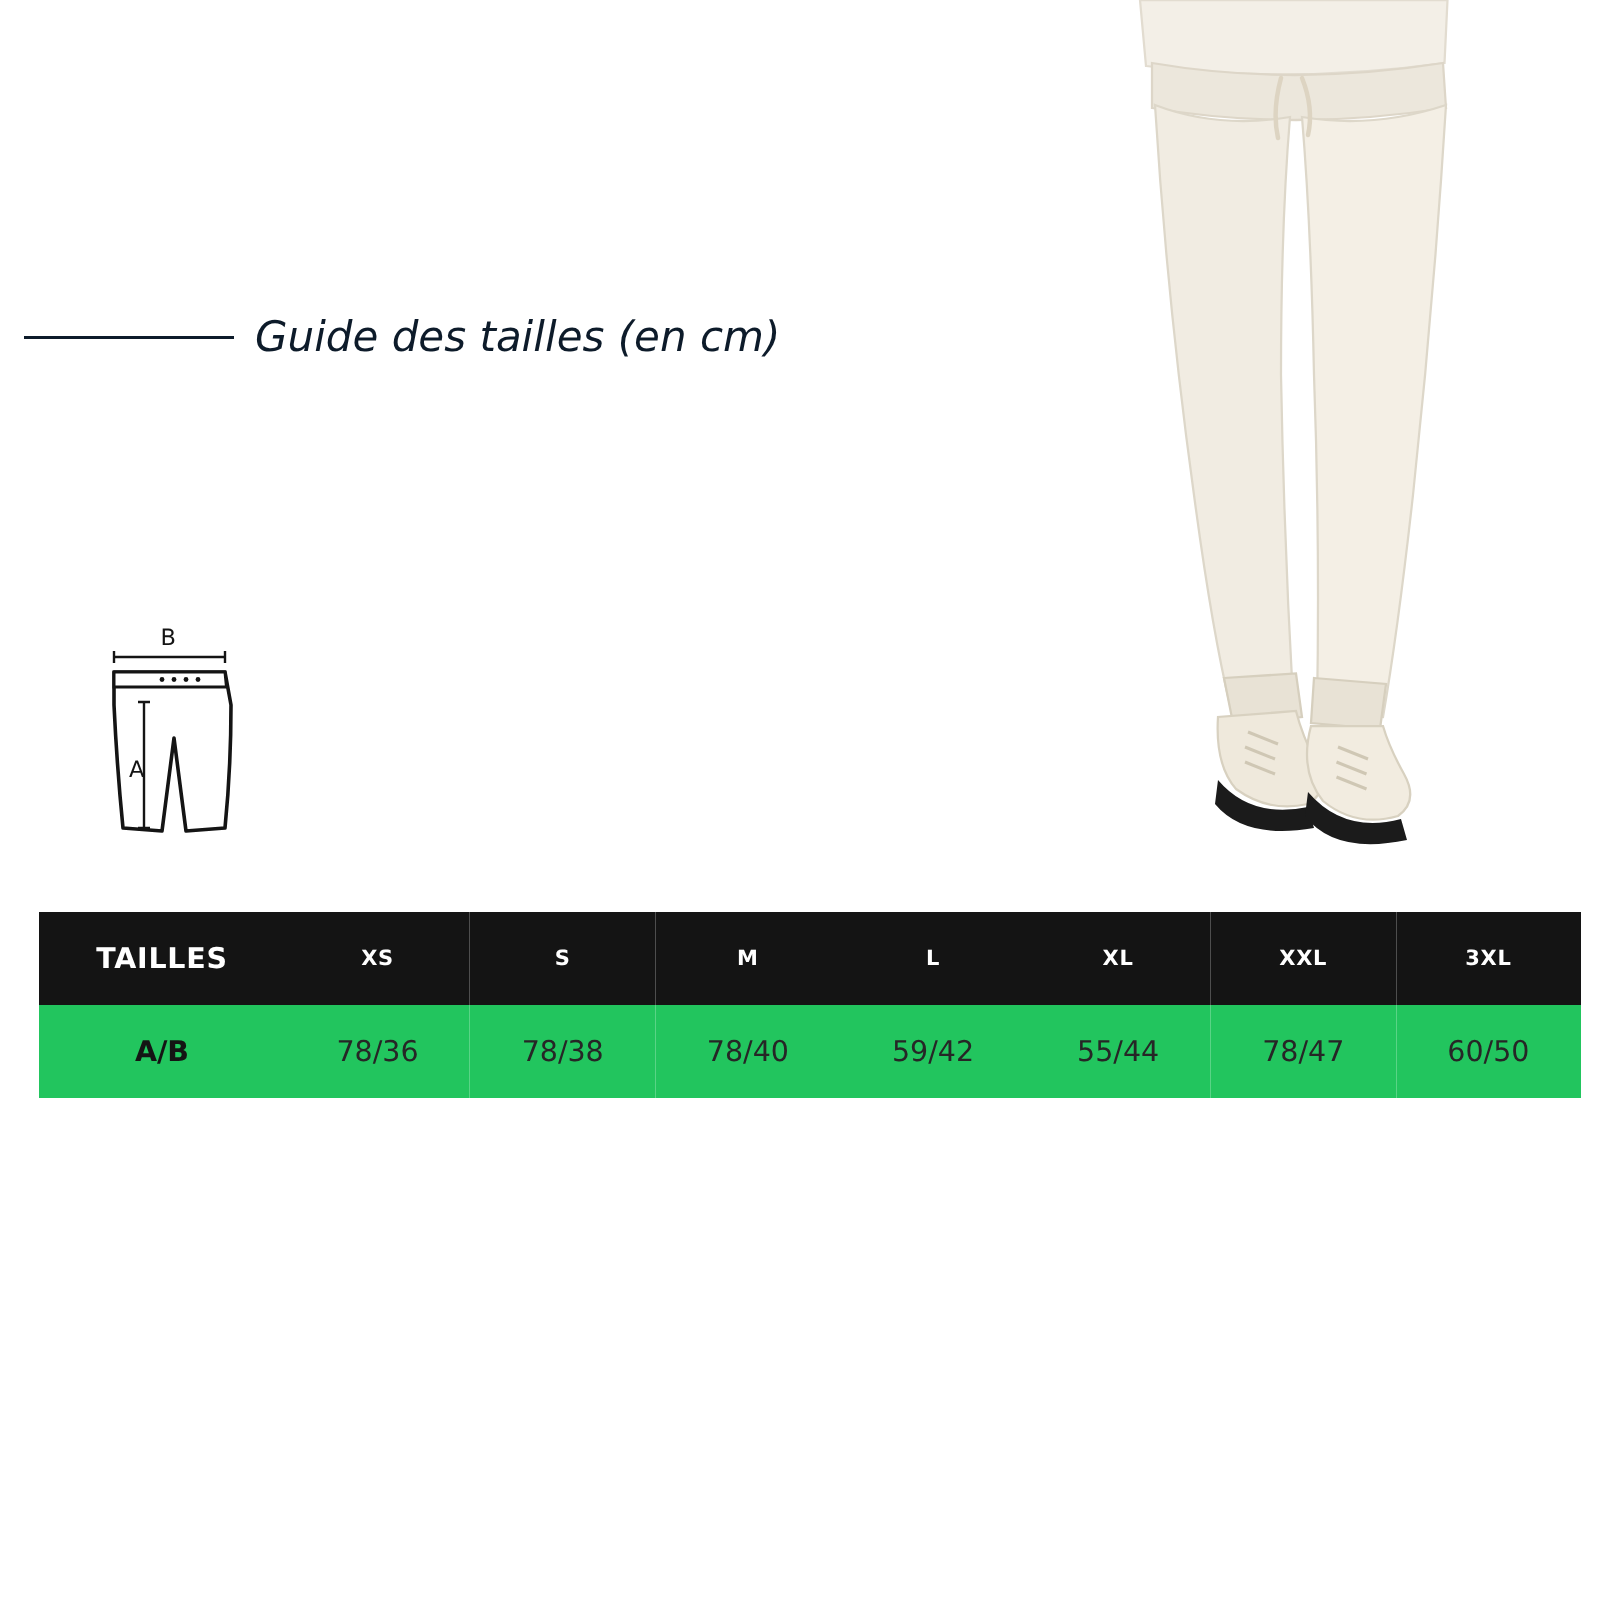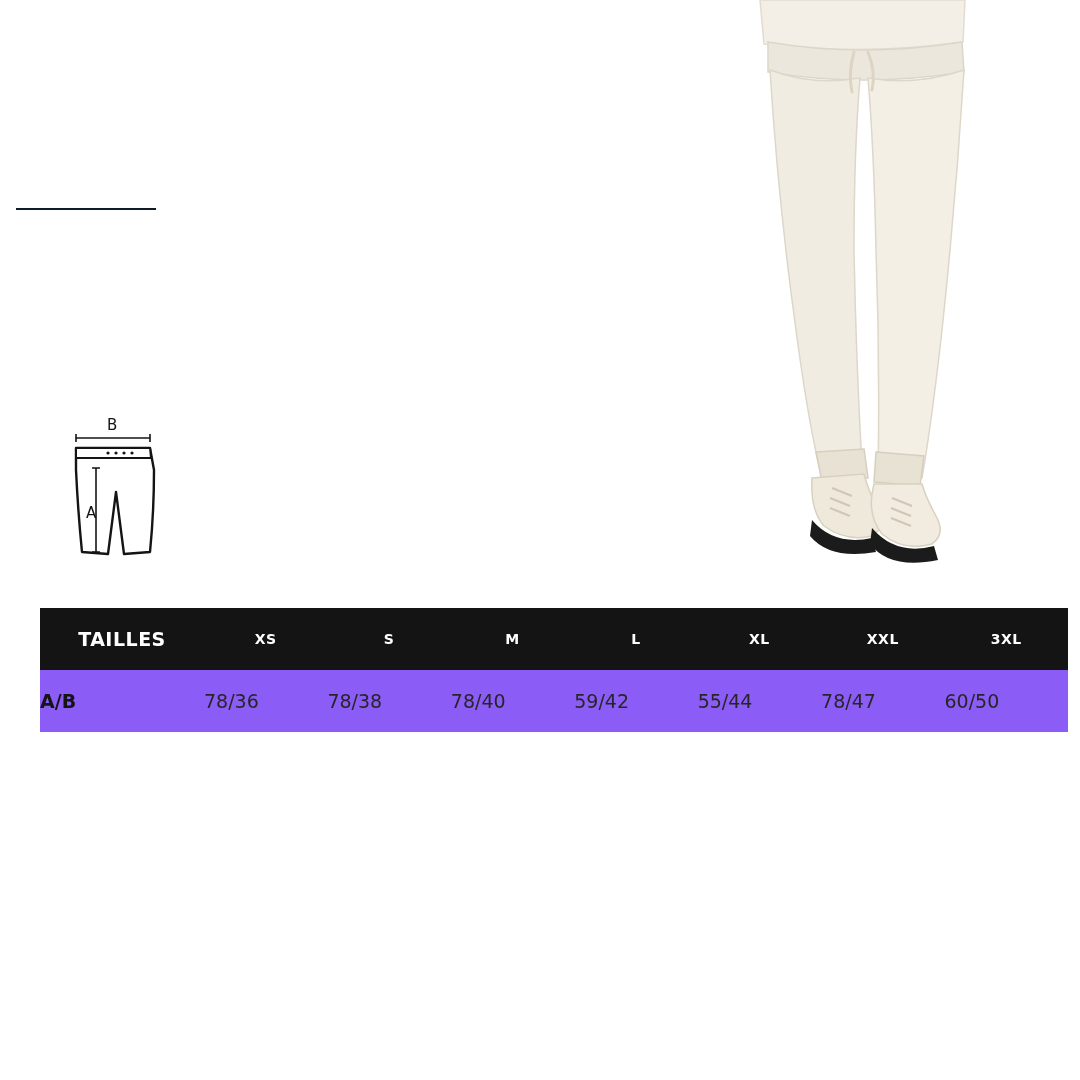--- a/index.html
+++ b/index.html
@@ -69,21 +69,21 @@
     position: absolute;
     left: 50px;
     top: 412px;
     width: 150px;
     height: 165px;
   }
 
   
   .size-table {
     position: absolute;
-    left: 40px;
+    left: 26px;
     top: 608px;
     width: 1028px;
     border-collapse: collapse;
     table-layout: fixed;
   }
   .size-table thead tr {
     background: #141414;
   }
   .size-table thead th {
     color: #ffffff;
@@ -93,37 +93,39 @@
     text-align: center;
     letter-spacing: 0.5px;
   }
   .size-table thead th.first-col {
     width: 164px;
     font-size: 19px;
   }
   .size-table tbody td {
     color: #262626;
     font-size: 19px;
+    text-align: center;
     padding: 20px 0;
-    background: #8b5cf6;
+    background: #22c55e;
   }
   .size-table tbody td.row-head {
     font-weight: 700;
     color: #141414;
     font-size: 19px;
   }
 </style>
 </head>
 <body>
 
 <div class="page">
 
 
   <div class="subtitle-row">
     <span class="subtitle-rule"></span>
+    <span class="subtitle">Guide des tailles (en cm)</span>
   </div>
 
   <div class="photo">
     <svg viewBox="0 0 330 600" width="330" height="600" xmlns="http://www.w3.org/2000/svg" aria-hidden="true">
       <rect x="0" y="0" width="330" height="600" fill="#ffffff"></rect>
 
       <path d="M10 0 L215 0 L213 42 Q110 56 14 44 Z" fill="#f3efe7" stroke="#e2dcd0" stroke-width="1.5"></path>
 
       <path d="M18 42 Q112 58 212 42 L214 72 Q112 88 18 72 Z" fill="#ece7dc" stroke="#ddd6c8" stroke-width="1.5"></path>
 

